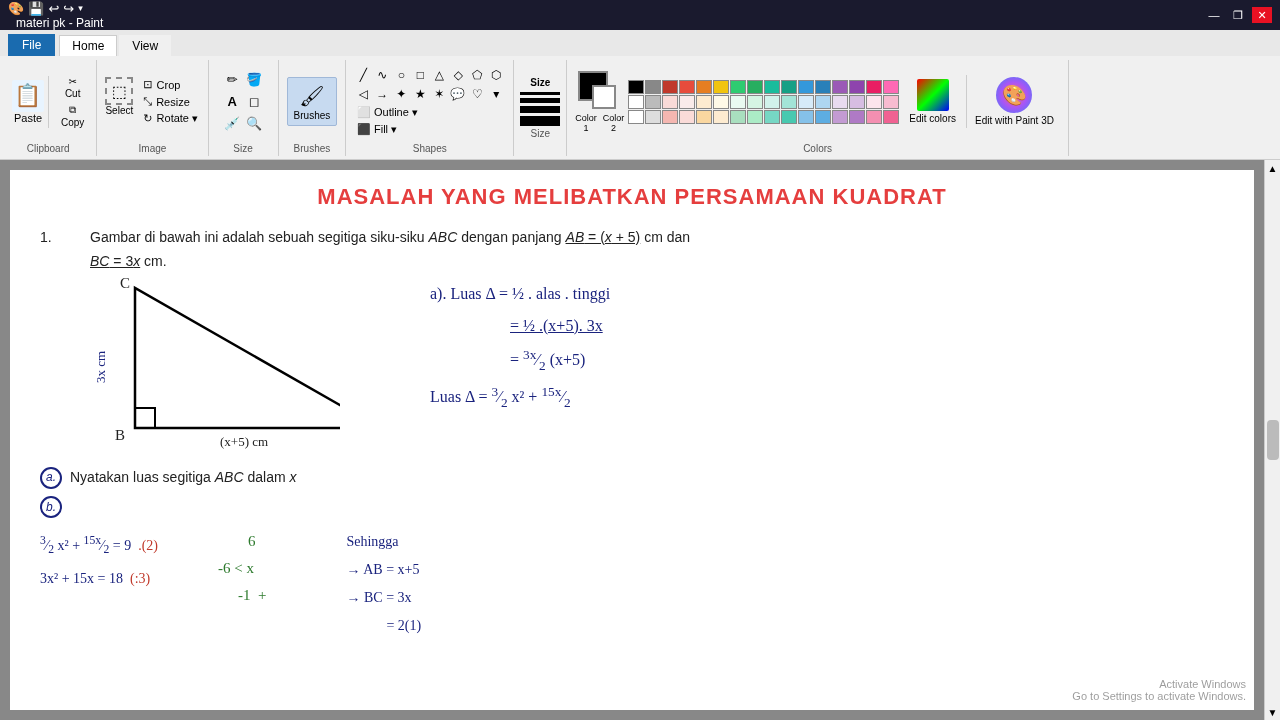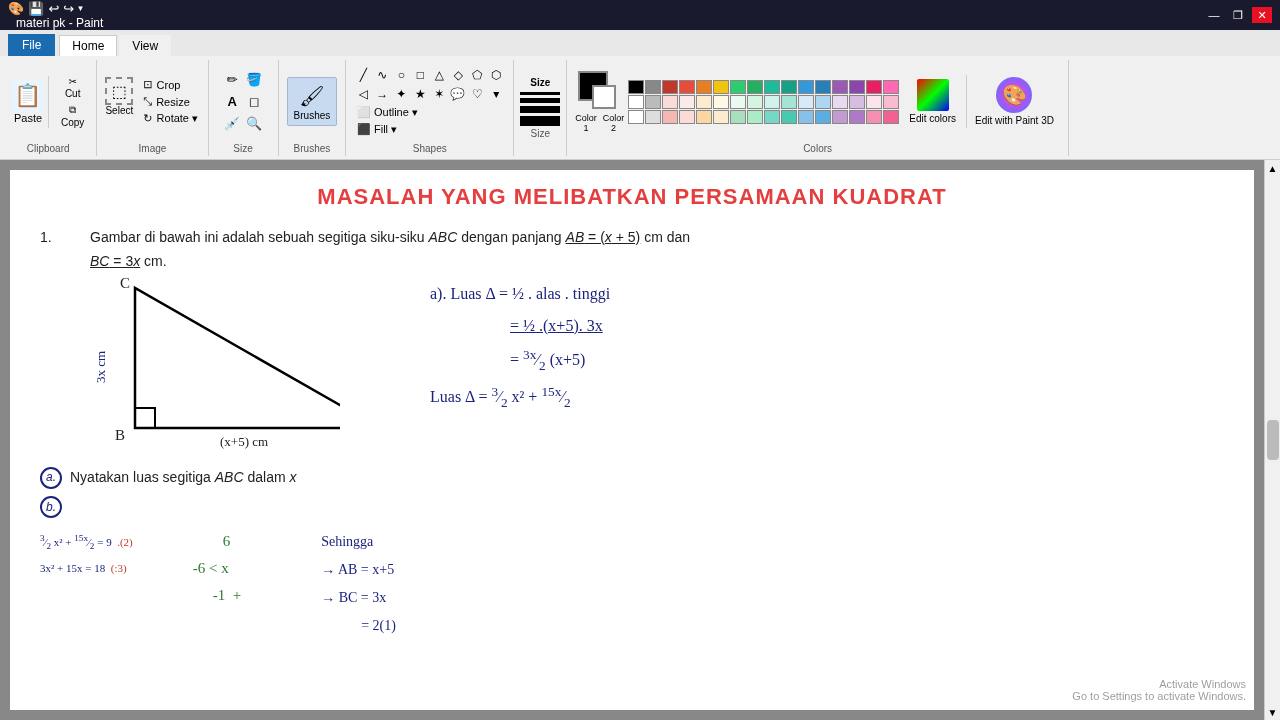--- a/index.html
+++ b/index.html
@@ -380,21 +380,21 @@
     }
     .bottom-work {
       margin-top: 10px;
       padding: 0 30px;
       display: flex;
       gap: 40px;
     }
     .left-work {
       font-family: serif;
       color: #1a237e;
-      font-size: 11px;
+      font-size: 14px;
       line-height: 2.2;
     }
     .activate-windows {
       position: absolute;
       bottom: 8px;
       right: 8px;
       color: rgba(0,0,0,0.4);
       font-size: 11px;
       text-align: right;
     }

